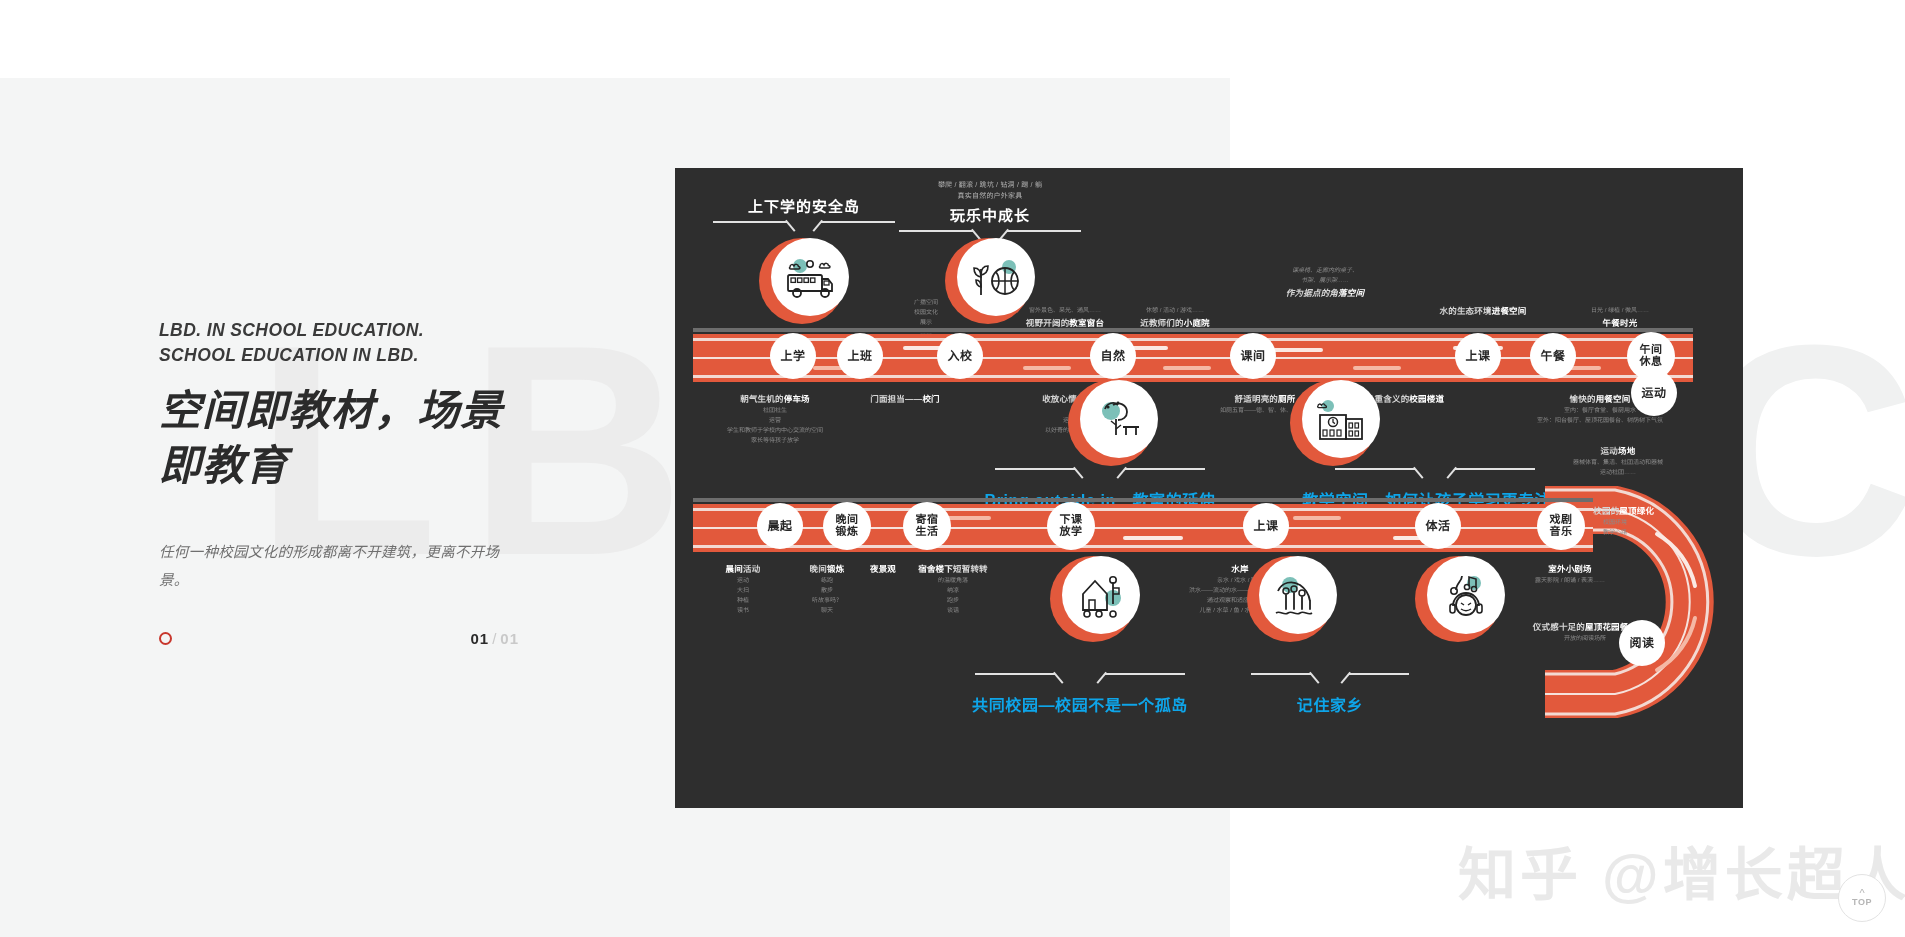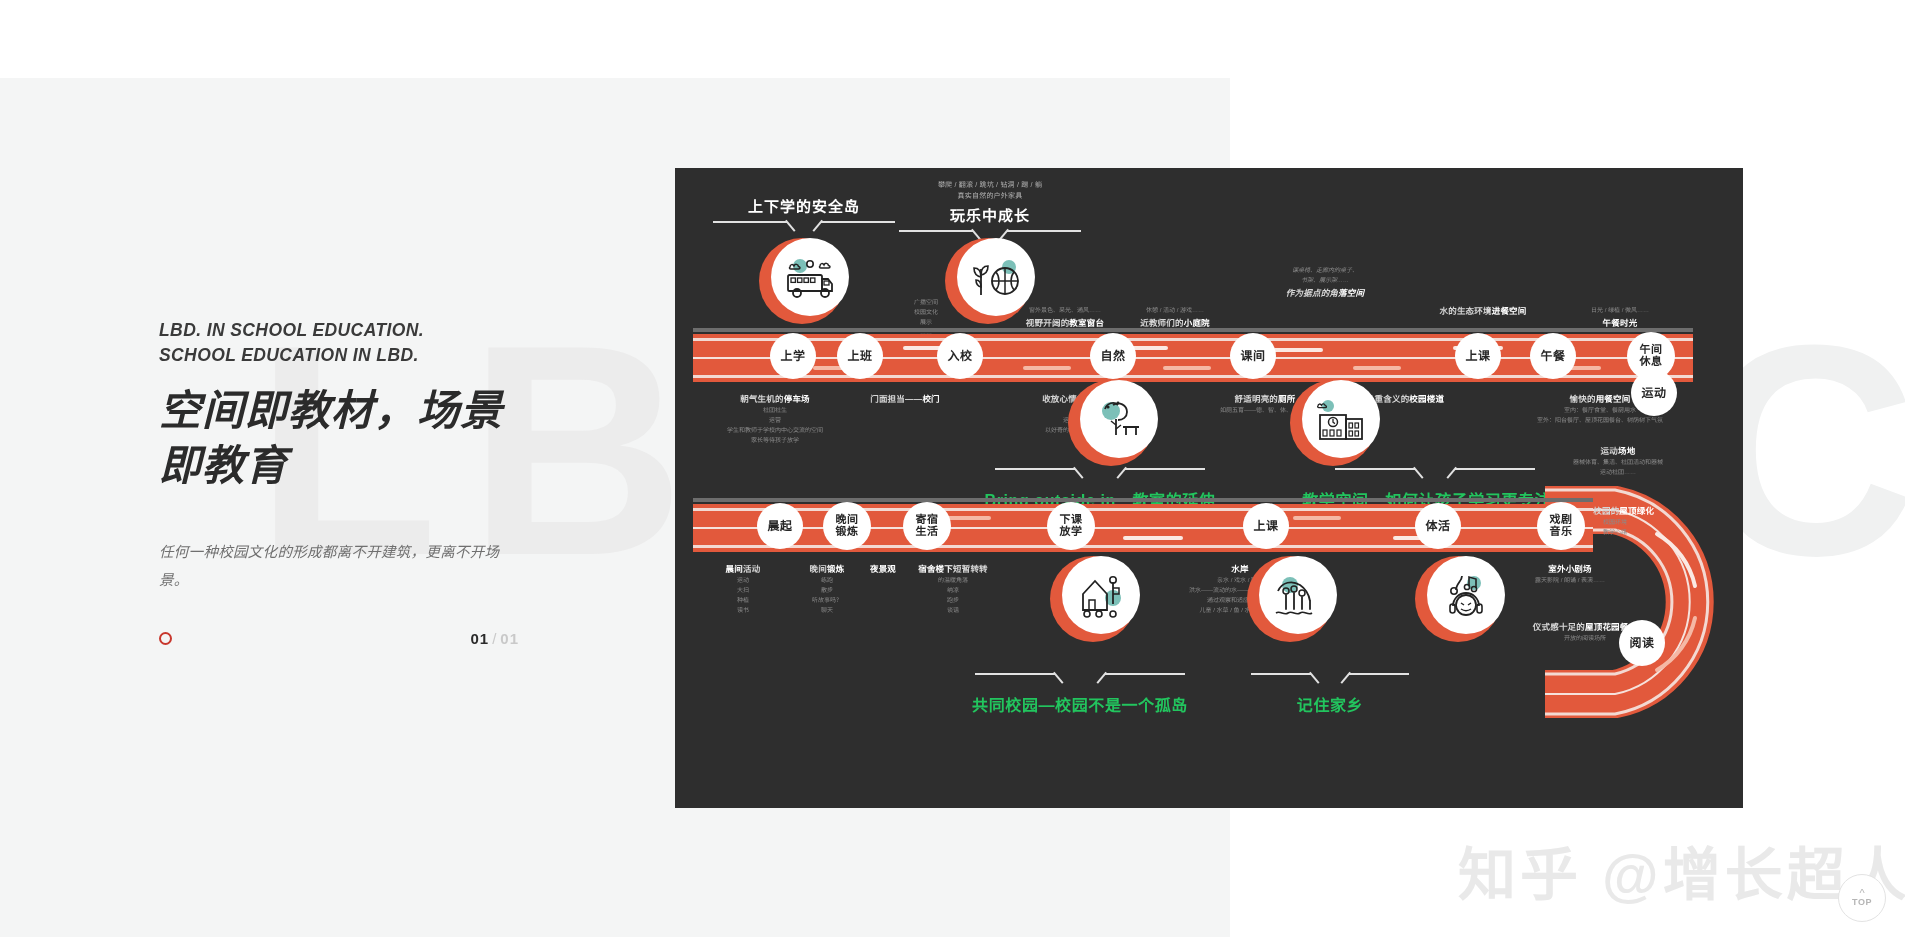--- a/index.html
+++ b/index.html
@@ -102,21 +102,21 @@
   .pill.two{width:48px;height:48px;font-size:11px;}
 
   
   .cap{position:absolute;text-align:center;}
   .cap .h{font-size:8.5px;font-weight:700;color:#d6d6d6;white-space:nowrap;letter-spacing:.2px;}
   .cap .h b{color:#ffffff;}
   .cap .s{font-size:6px;color:#8a8a8a;line-height:1.65;white-space:nowrap;margin-top:2px;}
 
   
   .bighead{position:absolute;text-align:center;}
-  .bighead .t{font-size:16px;font-weight:700;color:#22c55e;letter-spacing:.6px;white-space:nowrap;}
+  .bighead .t{font-size:16px;font-weight:700;color:#0ea5e9;letter-spacing:.6px;white-space:nowrap;}
   .bighead .sub{font-size:9px;color:#a8a8a8;line-height:1.7;margin-top:4px;white-space:nowrap;}
 
   
   #loop{position:absolute;right:-2px;top:318px;width:200px;height:232px;}
 
   
   #zhihu{
     position:absolute;left:1458px;top:828px;
     font-size:58px;font-weight:700;color:#e9e9e9;letter-spacing:4px;
     white-space:nowrap;user-select:none;

